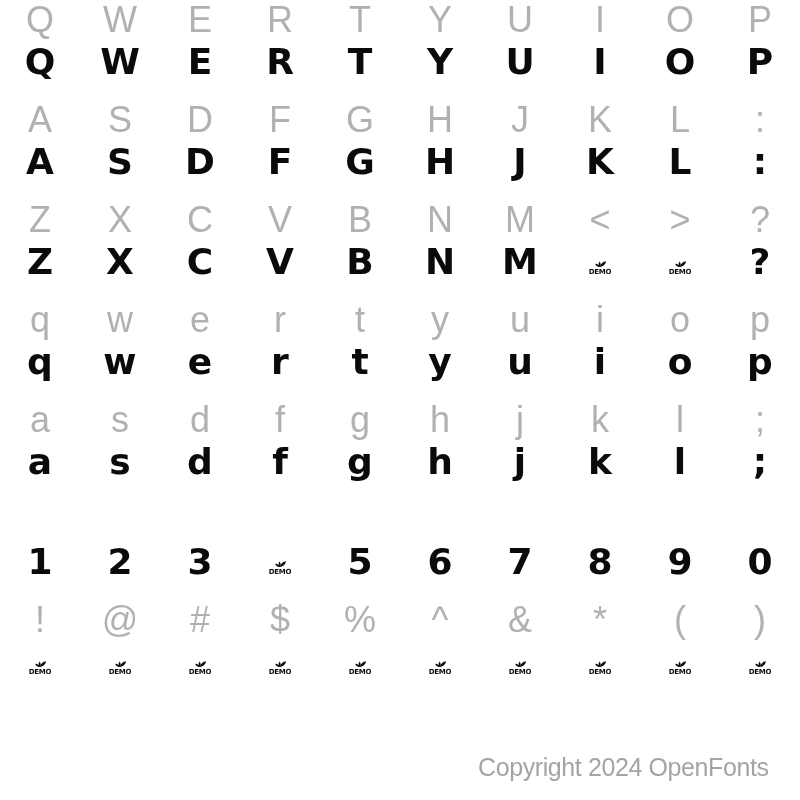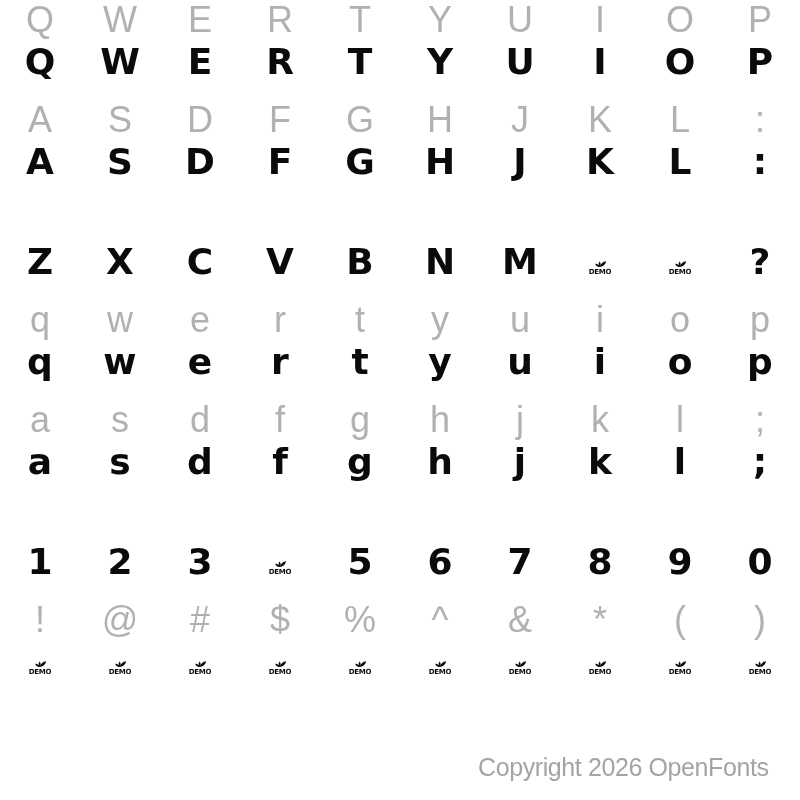--- a/index.html
+++ b/index.html
@@ -62,20 +62,21 @@
 <div id="specimen">
     <div class="block">
       <div class="row ghost"><span class="cell">Q</span><span class="cell">W</span><span class="cell">E</span><span class="cell">R</span><span class="cell">T</span><span class="cell">Y</span><span class="cell">U</span><span class="cell">I</span><span class="cell">O</span><span class="cell">P</span></div>
       <div class="row bold"><span class="cell">Q</span><span class="cell">W</span><span class="cell">E</span><span class="cell">R</span><span class="cell">T</span><span class="cell">Y</span><span class="cell">U</span><span class="cell">I</span><span class="cell">O</span><span class="cell">P</span></div>
     </div>
     <div class="block">
       <div class="row ghost"><span class="cell">A</span><span class="cell">S</span><span class="cell">D</span><span class="cell">F</span><span class="cell">G</span><span class="cell">H</span><span class="cell">J</span><span class="cell">K</span><span class="cell">L</span><span class="cell">:</span></div>
       <div class="row bold"><span class="cell">A</span><span class="cell">S</span><span class="cell">D</span><span class="cell">F</span><span class="cell">G</span><span class="cell">H</span><span class="cell">J</span><span class="cell">K</span><span class="cell">L</span><span class="cell">:</span></div>
     </div>
     <div class="block">
+      <div class="row ghost"><span class="cell">Z</span><span class="cell">X</span><span class="cell">C</span><span class="cell">V</span><span class="cell">B</span><span class="cell">N</span><span class="cell">M</span><span class="cell">&lt;</span><span class="cell">&gt;</span><span class="cell">?</span></div>
       <div class="row bold"><span class="cell">Z</span><span class="cell">X</span><span class="cell">C</span><span class="cell">V</span><span class="cell">B</span><span class="cell">N</span><span class="cell">M</span><span class="cell"><span class="demo-glyph"><svg width="15" height="11" viewBox="0 0 20 15" preserveAspectRatio="none" fill="currentColor" xmlns="http://www.w3.org/2000/svg">
               <g transform="translate(9.5,13.8) rotate(-55) scale(0.75)">
                 <path d="M0 0 C -2.3 -3.2, -2.7 -7.6, 0 -10.8 C 2.7 -7.6, 2.3 -3.2, 0 0 Z"></path>
               </g>
               <g transform="translate(9.5,13.8) rotate(-8) scale(0.72)">
                 <path d="M0 0 C -2.3 -3.2, -2.7 -7.6, 0 -10.8 C 2.7 -7.6, 2.3 -3.2, 0 0 Z"></path>
               </g>
               <g transform="translate(9.5,13.8) rotate(44) scale(1.02)">
                 <path d="M0 0 C -2.3 -3.2, -2.7 -7.6, 0 -10.8 C 2.7 -7.6, 2.3 -3.2, 0 0 Z"></path>
               </g>
@@ -211,13 +212,13 @@
               <g transform="translate(9.5,13.8) rotate(-8) scale(0.72)">
                 <path d="M0 0 C -2.3 -3.2, -2.7 -7.6, 0 -10.8 C 2.7 -7.6, 2.3 -3.2, 0 0 Z"></path>
               </g>
               <g transform="translate(9.5,13.8) rotate(44) scale(1.02)">
                 <path d="M0 0 C -2.3 -3.2, -2.7 -7.6, 0 -10.8 C 2.7 -7.6, 2.3 -3.2, 0 0 Z"></path>
               </g>
             </svg><span class="demo-label">DEMO</span></span></span></div>
     </div>
   </div>
 
-<div id="footer">Copyright 2026 OpenFonts</div>
+<div id="footer">Copyright 2024 OpenFonts</div>
 
 </body></html>

